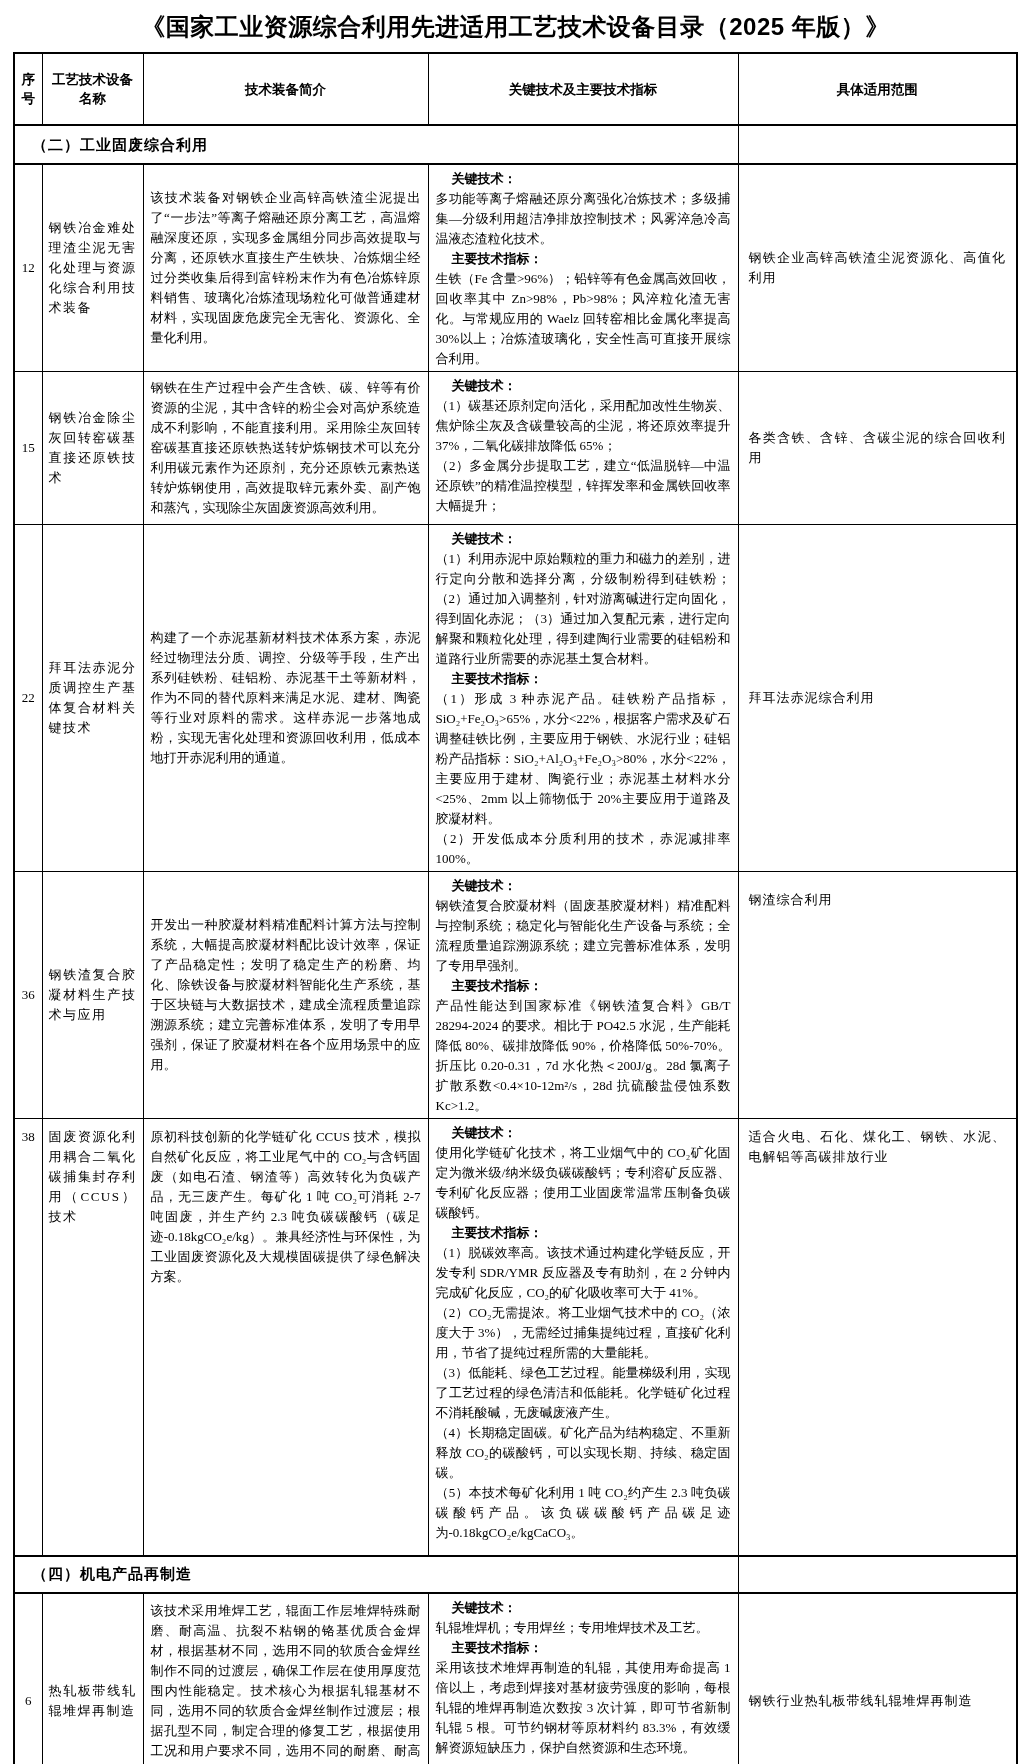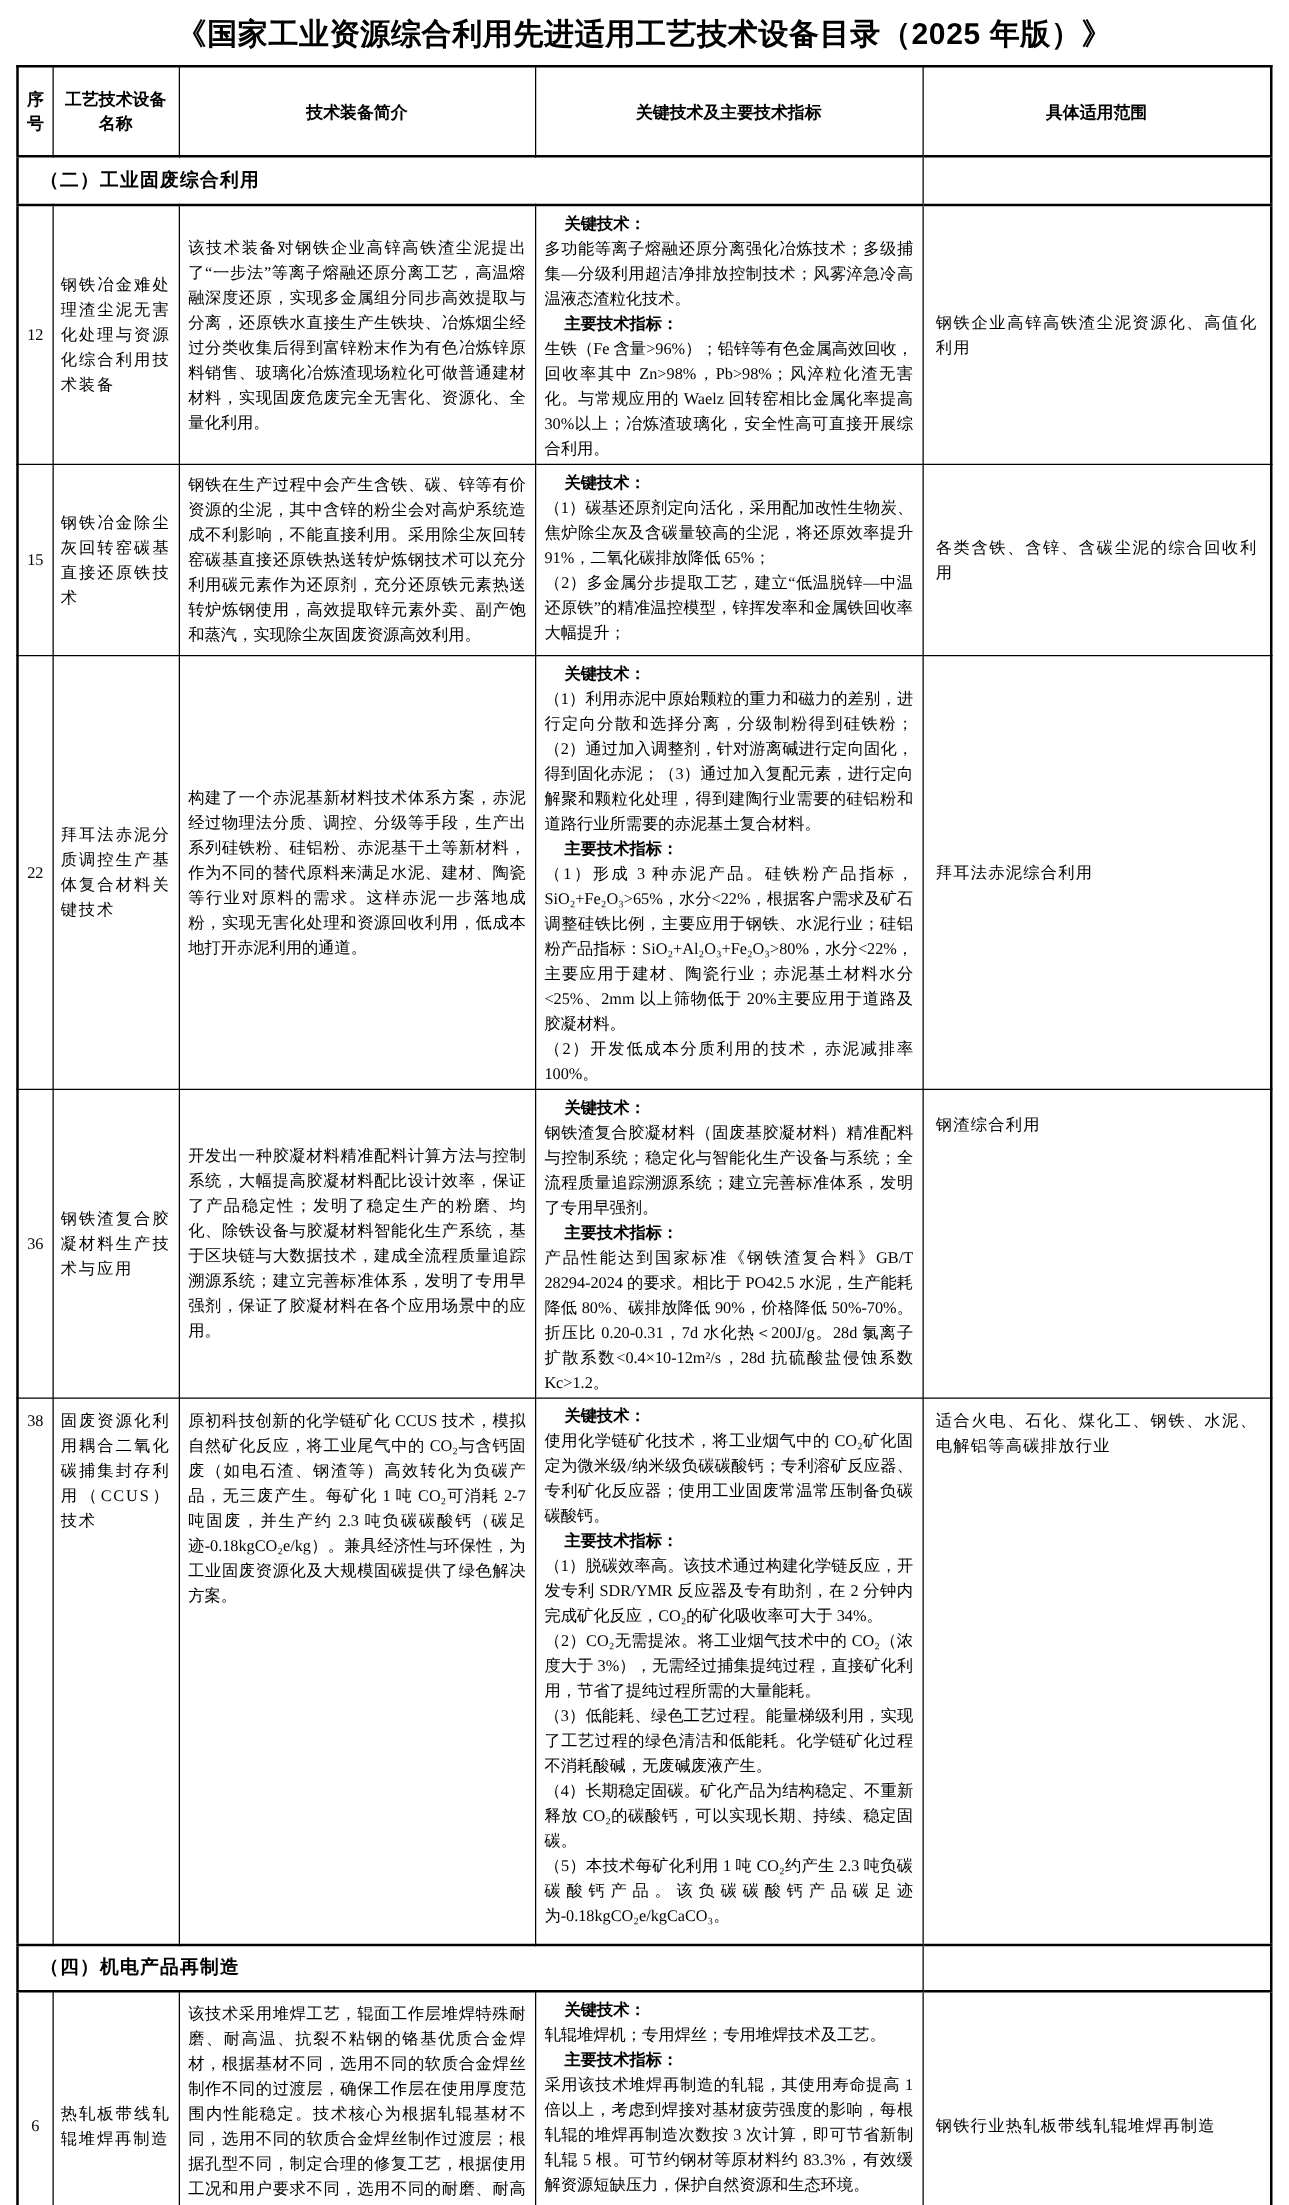--- a/index.html
+++ b/index.html
@@ -87,21 +87,21 @@
           </td>
       <td class="scope-cell">钢铁企业高锌高铁渣尘泥资源化、高值化利用</td>
     </tr>
 
     <tr style="height:153px">
       <td class="no-cell">15</td>
       <td class="name-cell">钢铁冶金除尘灰回转窑碳基直接还原铁技术</td>
       <td class="intro-cell">钢铁在生产过程中会产生含铁、碳、锌等有价资源的尘泥，其中含锌的粉尘会对高炉系统造成不利影响，不能直接利用。采用除尘灰回转窑碳基直接还原铁热送转炉炼钢技术可以充分利用碳元素作为还原剂，充分还原铁元素热送转炉炼钢使用，高效提取锌元素外卖、副产饱和蒸汽，实现除尘灰固废资源高效利用。</td>
       <td class="tech-cell">
             <div class="para b">关键技术：</div>
-            <div class="para">（1）碳基还原剂定向活化，采用配加改性生物炭、焦炉除尘灰及含碳量较高的尘泥，将还原效率提升 91%，二氧化碳排放降低 65%；</div>
+            <div class="para">（1）碳基还原剂定向活化，采用配加改性生物炭、焦炉除尘灰及含碳量较高的尘泥，将还原效率提升 37%，二氧化碳排放降低 65%；</div>
             <div class="para">（2）多金属分步提取工艺，建立“低温脱锌—中温还原铁”的精准温控模型，锌挥发率和金属铁回收率大幅提升；</div>
           </td>
       <td class="scope-cell">各类含铁、含锌、含碳尘泥的综合回收利用</td>
     </tr>
 
     <tr style="height:332px">
       <td class="no-cell">22</td>
       <td class="name-cell">拜耳法赤泥分质调控生产基体复合材料关键技术</td>
       <td class="intro-cell">构建了一个赤泥基新材料技术体系方案，赤泥经过物理法分质、调控、分级等手段，生产出系列硅铁粉、硅铝粉、赤泥基干土等新材料，作为不同的替代原料来满足水泥、建材、陶瓷等行业对原料的需求。这样赤泥一步落地成粉，实现无害化处理和资源回收利用，低成本地打开赤泥利用的通道。</td>
       <td class="tech-cell">
@@ -128,21 +128,21 @@
     </tr>
 
     <tr style="height:437px">
       <td class="no-cell vtop">38</td>
       <td class="name-cell vtop">固废资源化利用耦合二氧化碳捕集封存利用（CCUS）技术</td>
       <td class="intro-cell vtop">原初科技创新的化学链矿化 CCUS 技术，模拟自然矿化反应，将工业尾气中的 CO₂与含钙固废（如电石渣、钢渣等）高效转化为负碳产品，无三废产生。每矿化 1 吨 CO₂可消耗 2-7 吨固废，并生产约 2.3 吨负碳碳酸钙（碳足迹-0.18kgCO₂e/kg）。兼具经济性与环保性，为工业固废资源化及大规模固碳提供了绿色解决方案。</td>
       <td class="tech-cell">
             <div class="para b">关键技术：</div>
             <div class="para">使用化学链矿化技术，将工业烟气中的 CO₂矿化固定为微米级/纳米级负碳碳酸钙；专利溶矿反应器、专利矿化反应器；使用工业固废常温常压制备负碳碳酸钙。</div>
             <div class="para b">主要技术指标：</div>
-            <div class="para">（1）脱碳效率高。该技术通过构建化学链反应，开发专利 SDR/YMR 反应器及专有助剂，在 2 分钟内完成矿化反应，CO₂的矿化吸收率可大于 34%。</div>
+            <div class="para">（1）脱碳效率高。该技术通过构建化学链反应，开发专利 SDR/YMR 反应器及专有助剂，在 2 分钟内完成矿化反应，CO₂的矿化吸收率可大于 41%。</div>
             <div class="para">（2）CO₂无需提浓。将工业烟气技术中的 CO₂（浓度大于 3%），无需经过捕集提纯过程，直接矿化利用，节省了提纯过程所需的大量能耗。</div>
             <div class="para">（3）低能耗、绿色工艺过程。能量梯级利用，实现了工艺过程的绿色清洁和低能耗。化学链矿化过程不消耗酸碱，无废碱废液产生。</div>
             <div class="para">（4）长期稳定固碳。矿化产品为结构稳定、不重新释放 CO₂的碳酸钙，可以实现长期、持续、稳定固碳。</div>
             <div class="para">（5）本技术每矿化利用 1 吨 CO₂约产生 2.3 吨负碳碳酸钙产品。该负碳碳酸钙产品碳足迹为-0.18kgCO₂e/kgCaCO₃。</div>
           </td>
       <td class="scope-cell vtop">适合火电、石化、煤化工、钢铁、水泥、电解铝等高碳排放行业</td>
     </tr>
 
     <tr class="section-row" style="height:37px">
       <td colspan="4">（四）机电产品再制造</td>

